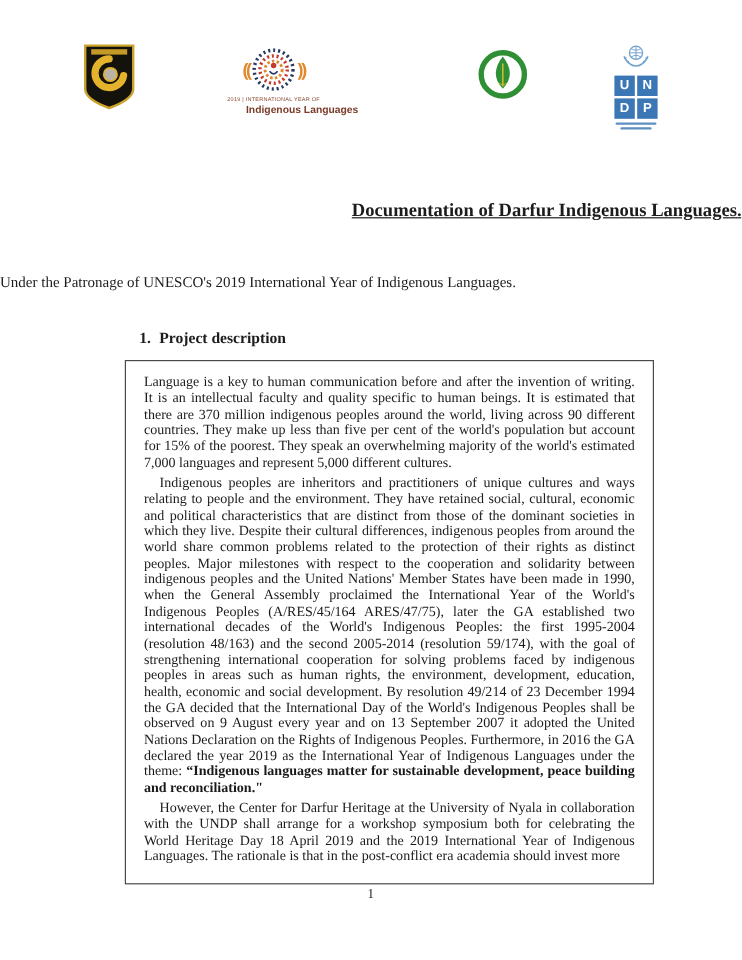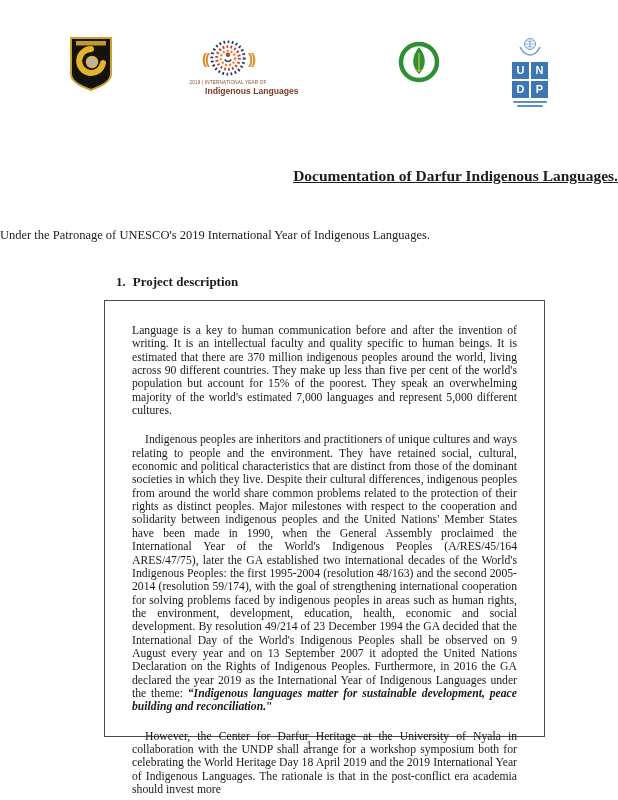--- a/index.html
+++ b/index.html
@@ -36,23 +36,23 @@
   .patronage  { position:absolute; top:228px; left:0; right:0; margin:0; text-align:left; font-size:12.5px; }
   .section-heading { position:absolute; top:258px; left:100px; margin:16px; font-size:13px; font-weight:bold; }
   .section-heading .sec-num { margin-right:7px; }
 
   
   .text-box {
     position:absolute; left:104px; top:300px; width:441px; height:437px;
     box-sizing:border-box; border:1px solid #4a4a4a; padding:7px 11px 6px 11px;
     font-size:11.7px; line-height:13.35px; text-align:justify; color:#1a1a1a;
   }
-  .text-box p { margin:16px; }
+  .text-box p { margin:4px; }
   .text-box p.indent { text-indent:13px; }
-  .theme-italic { font-style:italic; font-weight:bold; }
+  .theme-italic { font-weight:bold; }
   .theme-close { font-weight:bold; }
 
   .page-number { position:absolute; top:739px; left:0; right:0; text-align:center; font-size:11.5px; color:#2a2a2a; }
 </style>
 </head>
 <body>
 
 <div class="page">
 
   <div class="logo logo-shield">

